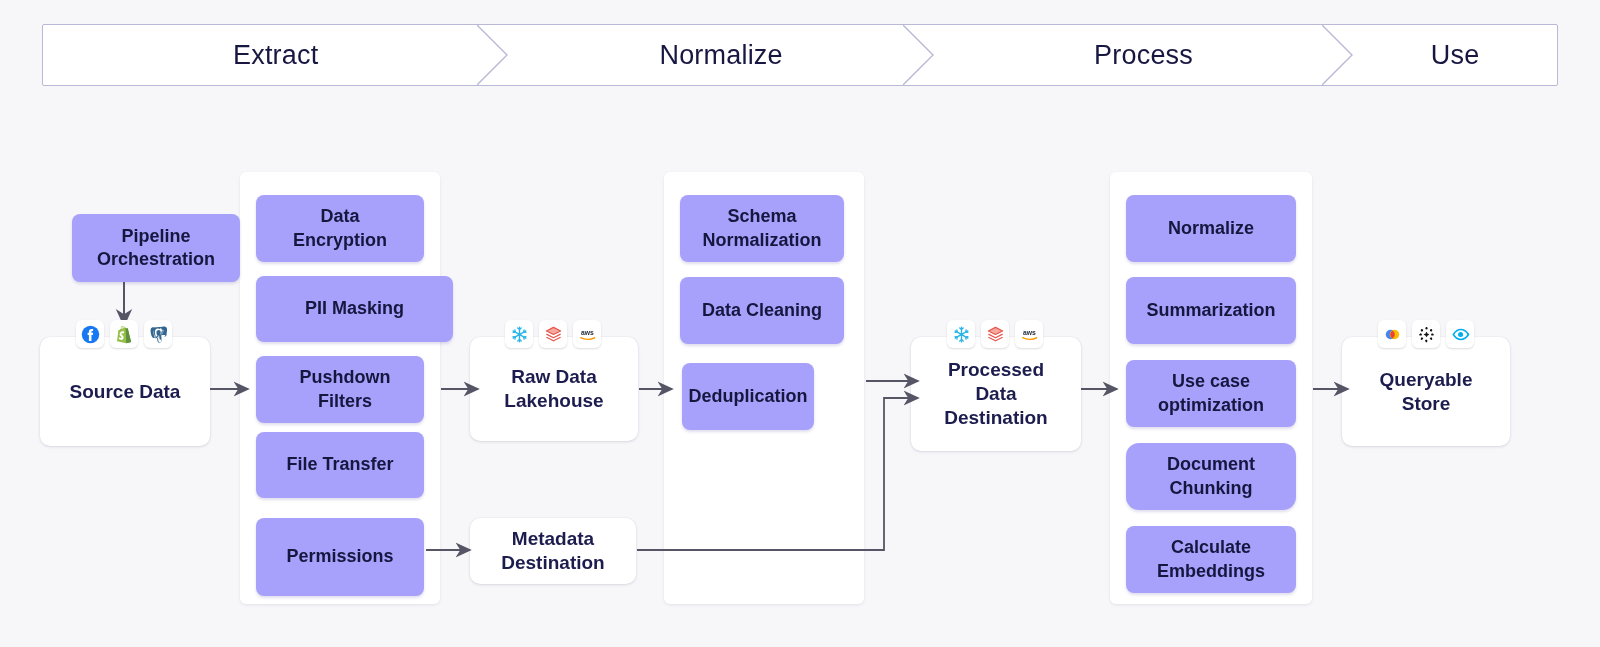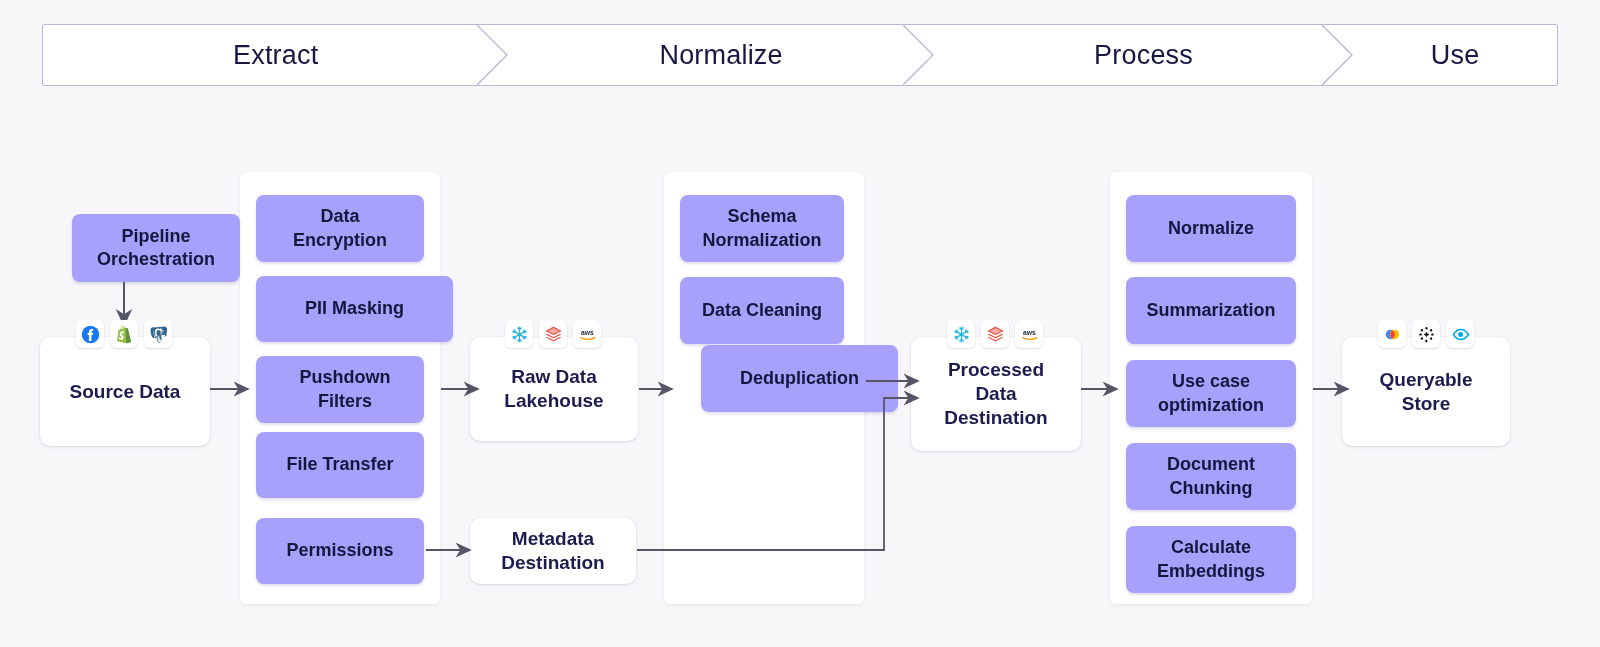--- a/index.html
+++ b/index.html
@@ -241,21 +241,21 @@
   </div>
   <div class="pbox" style="left:256px; top:276px; width:197px; height:66px;">
     <span class="ml">PII Masking</span>
   </div>
   <div class="pbox" style="left:256px; top:356px; width:168px; height:67px;padding-left:16px;">
     <span class="ml">Pushdown<br>Filters</span>
   </div>
   <div class="pbox" style="left:256px; top:432px; width:168px; height:66px;">
     <span class="ml">File Transfer</span>
   </div>
-  <div class="pbox" style="left:256px; top:518px; width:168px; height:66px;">
+  <div class="pbox" style="left:256px; top:518px; width:168px; height:78px;">
     <span class="ml">Permissions</span>
   </div>
 
   <div class="icon-row" style="left:505px; top:320px;">
     <span class="icon-chip">
       <svg width="19" height="19" viewBox="0 0 24 24">
           <g stroke="#29B5E8" stroke-width="1.7" stroke-linecap="round">
             <path d="M12 2.8v18.4M4 7.4l16 9.2M20 7.4l-16 9.2"></path>
             <path d="M12 5.6l-2.2-1.8M12 5.6l2.2-1.8M12 18.4l-2.2 1.8M12 18.4l2.2 1.8"></path>
             <path d="M6.7 9l-2.8.2M6.7 9l-.5-2.8M17.3 15l2.8-.2M17.3 15l.5 2.8"></path>
@@ -288,21 +288,21 @@
   <div class="wbox" style="left:470px; top:518px; width:166px; height:66px;">
     <span class="ml">Metadata<br>Destination</span>
   </div>
 
   <div class="pbox" style="left:680px; top:195px; width:164px; height:67px;">
     <span class="ml">Schema<br>Normalization</span>
   </div>
   <div class="pbox" style="left:680px; top:277px; width:164px; height:67px;">
     <span class="ml">Data Cleaning</span>
   </div>
-  <div class="pbox" style="left:682px; top:345px; width:197px; height:67px;margin-left:19px;">
+  <div class="pbox" style="left:682px; top:363px; width:132px; height:67px;">
     <span class="ml">Deduplication</span>
   </div>
 
   <div class="icon-row" style="left:947px; top:320px;">
     <span class="icon-chip">
       <svg width="19" height="19" viewBox="0 0 24 24">
           <g stroke="#29B5E8" stroke-width="1.7" stroke-linecap="round">
             <path d="M12 2.8v18.4M4 7.4l16 9.2M20 7.4l-16 9.2"></path>
             <path d="M12 5.6l-2.2-1.8M12 5.6l2.2-1.8M12 18.4l-2.2 1.8M12 18.4l2.2 1.8"></path>
             <path d="M6.7 9l-2.8.2M6.7 9l-.5-2.8M17.3 15l2.8-.2M17.3 15l.5 2.8"></path>
@@ -334,21 +334,21 @@
 
   <div class="pbox" style="left:1126px; top:195px; width:170px; height:67px;">
     <span class="ml">Normalize</span>
   </div>
   <div class="pbox" style="left:1126px; top:277px; width:170px; height:67px;">
     <span class="ml">Summarization</span>
   </div>
   <div class="pbox" style="left:1126px; top:360px; width:170px; height:67px;">
     <span class="ml">Use case<br>optimization</span>
   </div>
-  <div class="pbox" style="left:1126px; top:443px; width:170px; height:67px;">
+  <div class="pbox" style="left:1126px; top:443px; width:170px; height:67px;border-radius:13px;">
     <span class="ml">Document<br>Chunking</span>
   </div>
   <div class="pbox" style="left:1126px; top:526px; width:170px; height:67px;">
     <span class="ml">Calculate<br>Embeddings</span>
   </div>
 
   <div class="icon-row" style="left:1378px; top:320px;">
     <span class="icon-chip">
       <svg width="19" height="19" viewBox="0 0 24 24">
           <circle cx="9.5" cy="12" r="6" fill="#4285F4"></circle>

